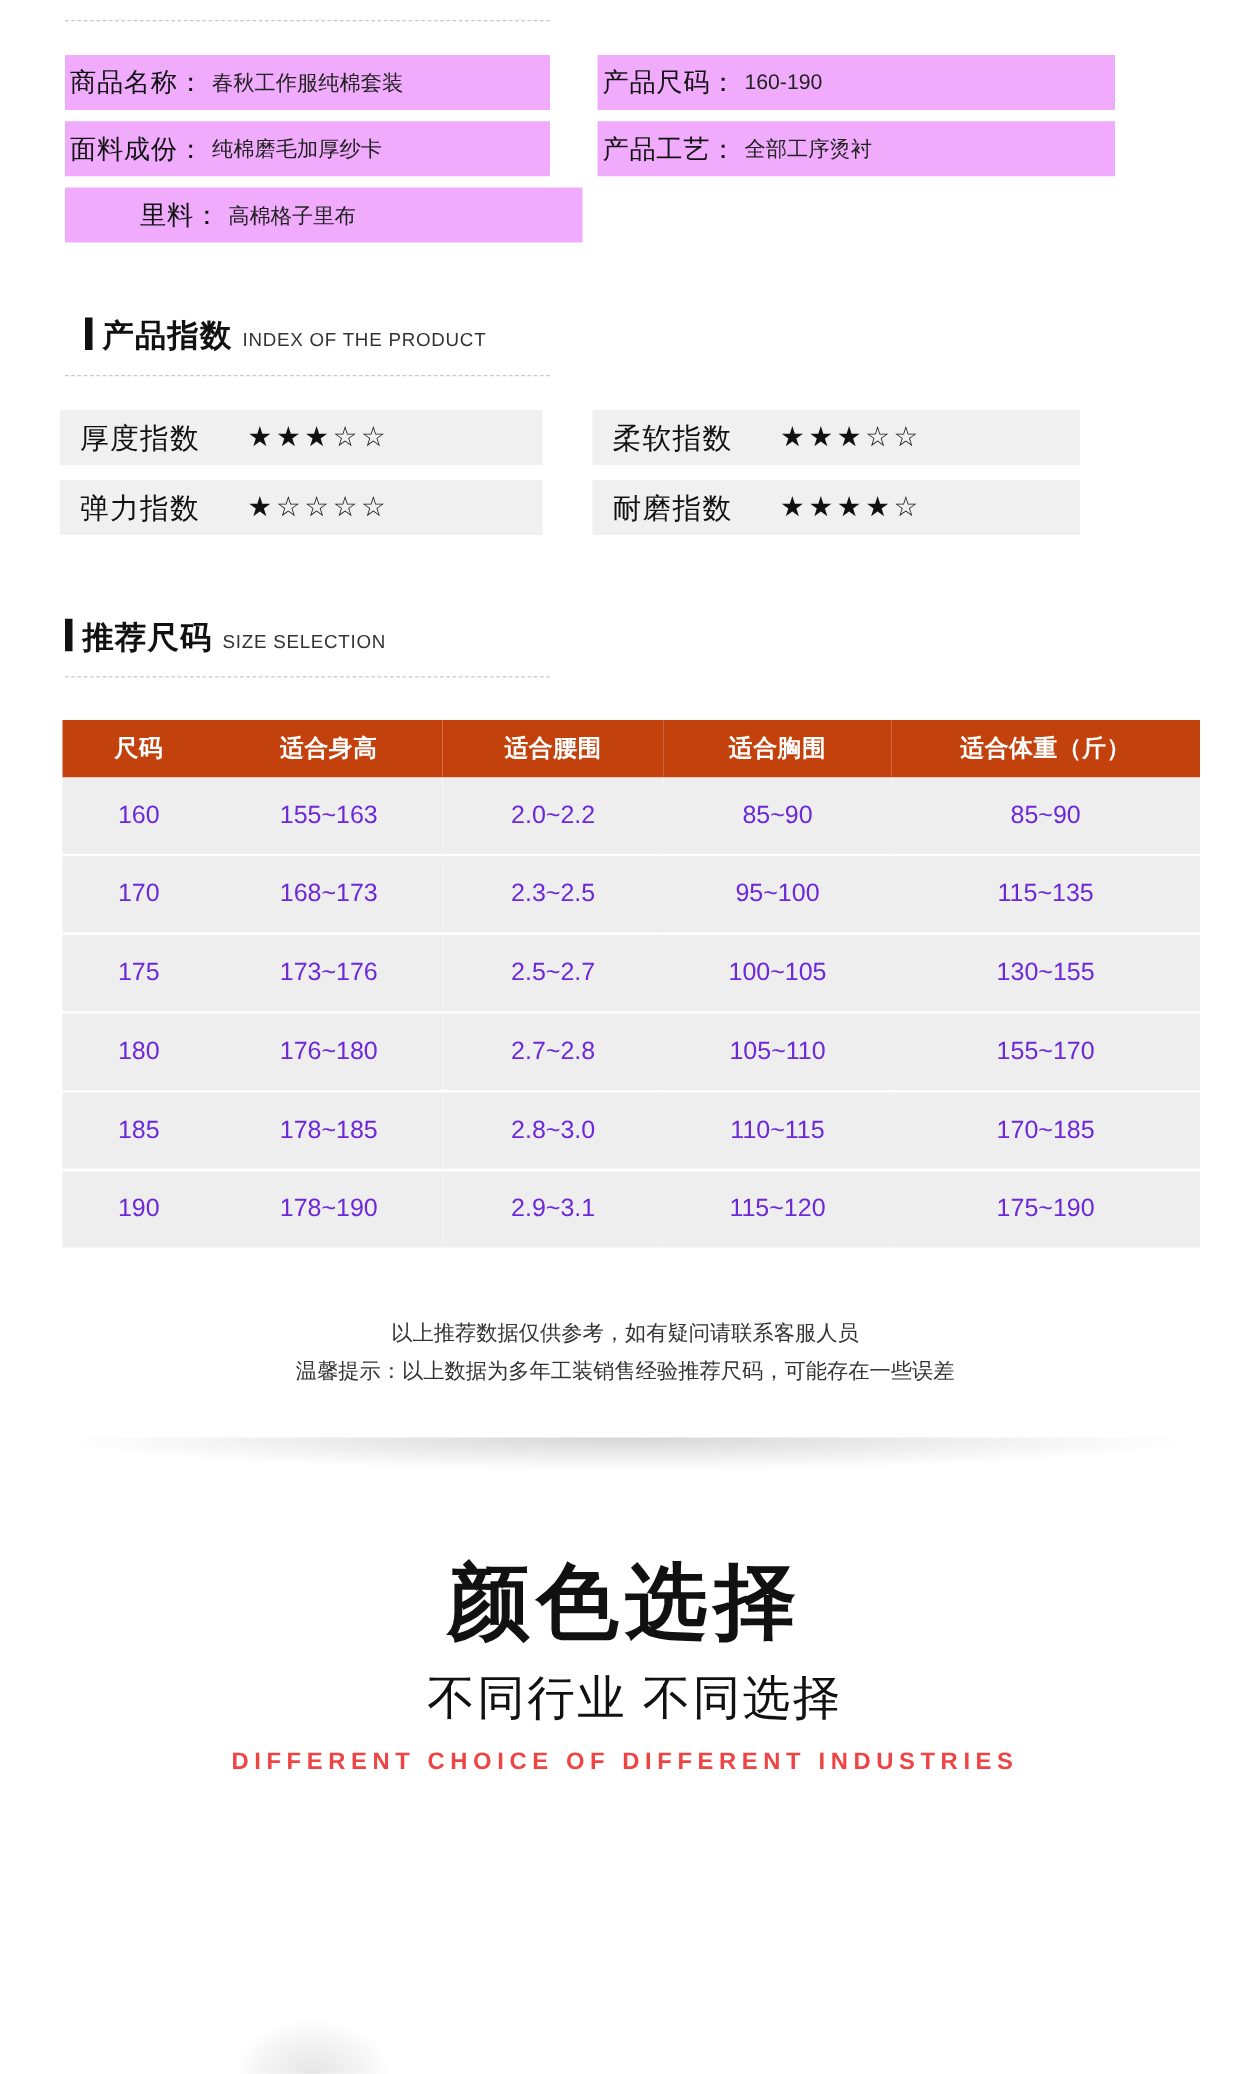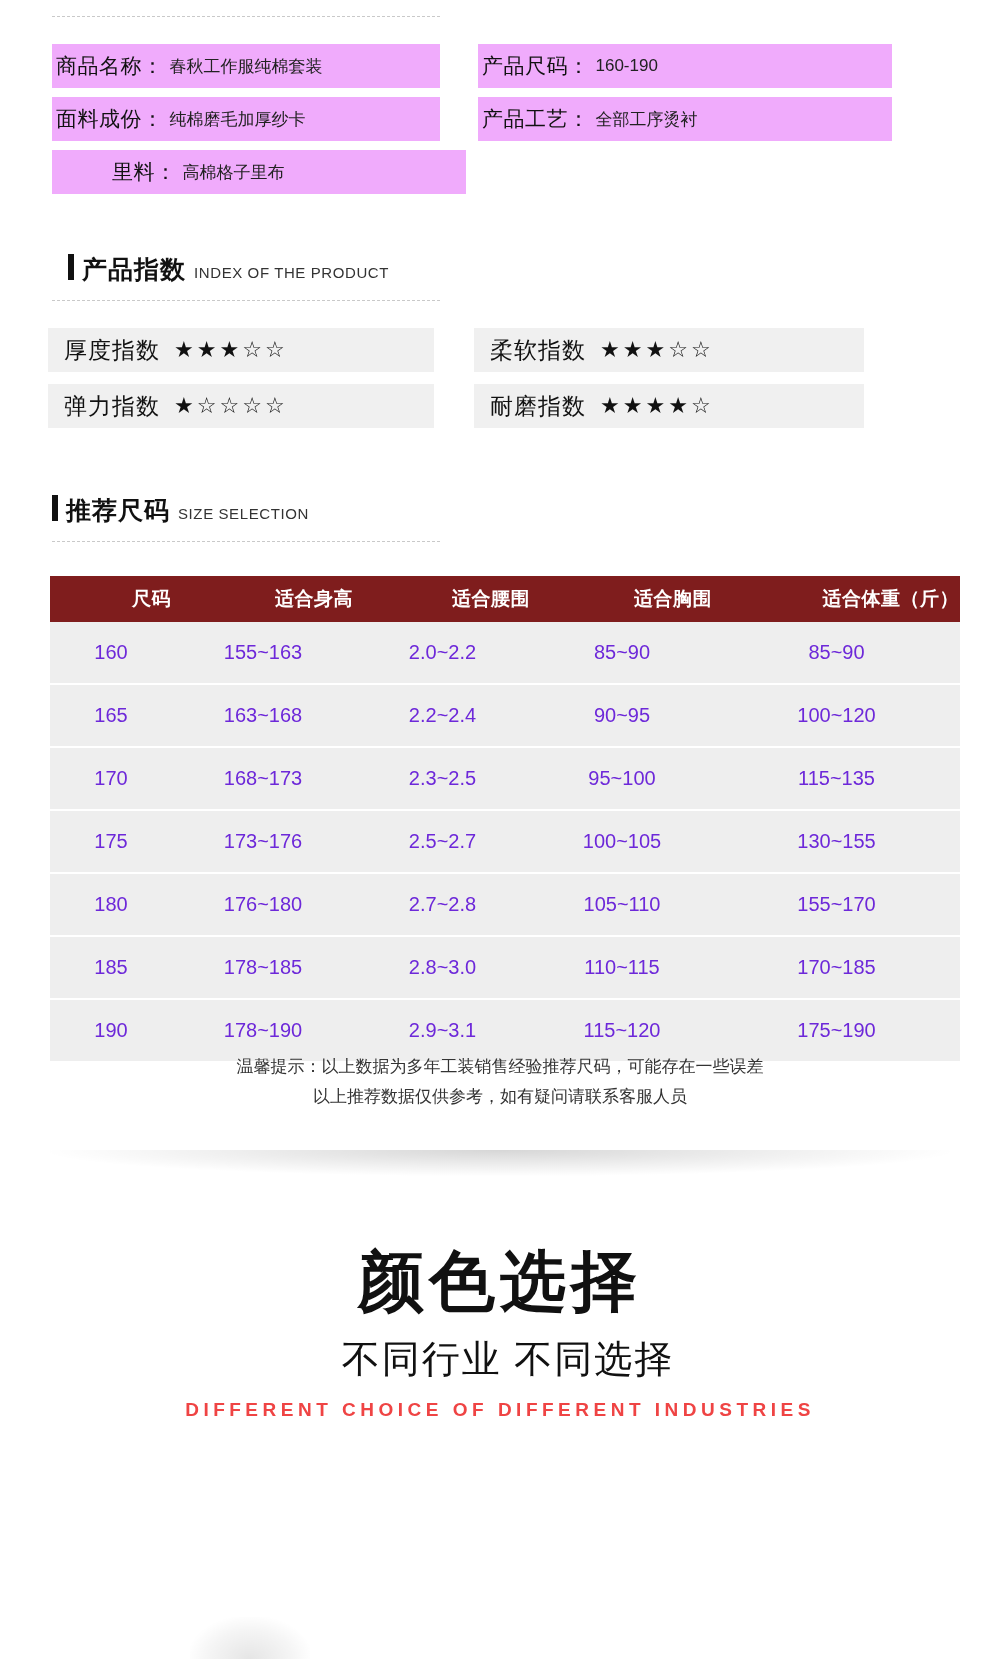--- a/index.html
+++ b/index.html
@@ -120,20 +120,21 @@
     grid-row-gap: 12px;
   }
   .index-cell {
     background: #f0f0f0;
     height: 44px;
     display: flex;
     align-items: center;
     padding-left: 16px;
     box-sizing: border-box;
     white-space: nowrap;
+    gap: 24px;
   }
   .index-cell.right-col { width: 390px; }
   .index-label {
     font-size: 23px;
     color: #111;
     letter-spacing: 1px;
   }
   .stars {
     margin-left: 14px;
     font-size: 22px;
@@ -145,27 +146,26 @@
   
   .size-table {
     position: absolute;
     left: 50px;
     top: 576px;
     width: 900px;
     border-collapse: collapse;
     table-layout: fixed;
   }
   .size-table th {
-    background: #7f1d1d;
+    background: #c2410c;
     color: #ffffff;
     font-size: 19px;
     font-weight: bold;
     height: 44px;
     letter-spacing: 0.5px;
-    text-align: right;
   }
   .size-table td {
     background: #eeeeee;
     text-align: center;
     font-size: 20px;
     height: 59px;
     color: #6d28d9;
     border-bottom: 2px solid #ffffff;
   }
   .size-table tr:last-child td { border-bottom: none; }
@@ -315,27 +315,20 @@
     </thead>
     <tbody>
       <tr>
         <td>160</td>
         <td>155~163</td>
         <td>2.0~2.2</td>
         <td>85~90</td>
         <td>85~90</td>
       </tr>
       <tr>
-        <td>165</td>
-        <td>163~168</td>
-        <td>2.2~2.4</td>
-        <td>90~95</td>
-        <td>100~120</td>
-      </tr>
-      <tr>
         <td>170</td>
         <td>168~173</td>
         <td>2.3~2.5</td>
         <td>95~100</td>
         <td>115~135</td>
       </tr>
       <tr>
         <td>175</td>
         <td>173~176</td>
         <td>2.5~2.7</td>
@@ -360,22 +353,22 @@
         <td>190</td>
         <td>178~190</td>
         <td>2.9~3.1</td>
         <td>115~120</td>
         <td>175~190</td>
       </tr>
     </tbody>
   </table>
 
   <div class="tips">
+    <div>以上推荐数据仅供参考，如有疑问请联系客服人员</div>
     <div>温馨提示：以上数据为多年工装销售经验推荐尺码，可能存在一些误差</div>
-    <div>以上推荐数据仅供参考，如有疑问请联系客服人员</div>
   </div>
 
   <div class="color-block">
     <div class="cs-shadow"></div>
     <div class="cs-title">颜色选择</div>
     <div class="cs-sub">不同行业  不同选择</div>
     <div class="cs-en">DIFFERENT CHOICE OF DIFFERENT INDUSTRIES</div>
   </div>
 
   <div class="bottom-hint"></div>

